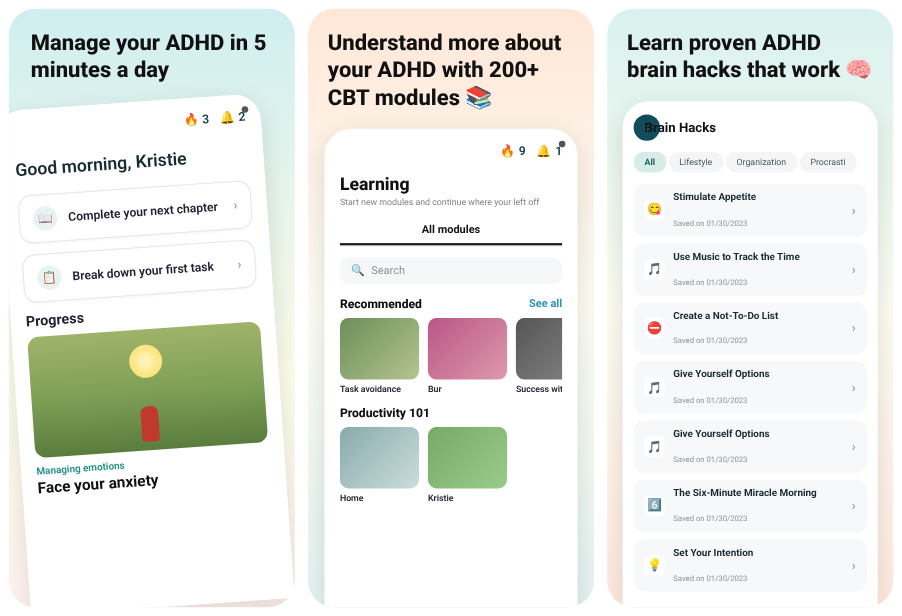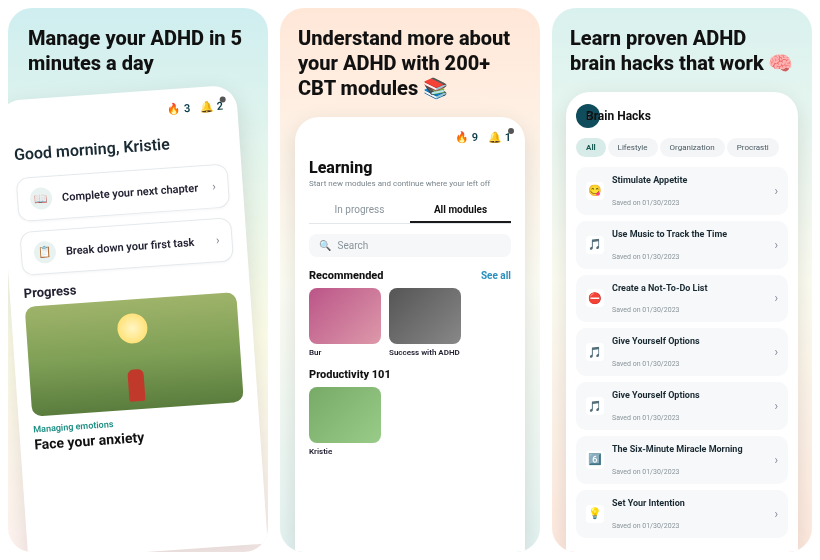--- a/index.html
+++ b/index.html
@@ -98,45 +98,52 @@
 <div class="panel p2">
   <div class="headline">Understand more about your ADHD with 200+ CBT modules 📚</div>
   <div class="phone">
     <div class="topicons">
       <div class="ic flame">🔥<span>9</span></div>
       <div class="ic bell">🔔<span>1</span><span class="dot"></span></div>
     </div>
     <div class="learning-title">Learning</div>
     <div class="learning-sub">Start new modules and continue where your left off</div>
     <div class="tabs">
-      <div class="tab">In progress</div>
       <div class="tab active">All modules</div>
     </div>
     <div class="search">
       <span>🔍</span>
       <span>Search</span>
     </div>
     <div class="rowhead">
       <span class="lbl">Recommended</span>
       <span class="seeall">See all</span>
     </div>
     <div class="cards">
       <div class="modcard">
+          <div class="modimg m1"></div>
+          <div class="modtitle">Task avoidance</div>
+        </div>
+      <div class="modcard">
           <div class="modimg m3"></div>
           <div class="modtitle">Bur</div>
         </div>
       <div class="modcard">
           <div class="modimg m2"></div>
           <div class="modtitle">Success with ADHD</div>
         </div>
     </div>
     <div class="rowhead" style="margin-top:10px">
       <span class="lbl">Productivity 101</span>
     </div>
     <div class="cards">
+      <div class="modcard">
+          <div class="modimg m4"></div>
+          <div class="modtitle">Home</div>
+        </div>
       <div class="modcard">
           <div class="modimg m5"></div>
           <div class="modtitle">Kristie</div>
         </div>
     </div>
   </div>
 </div>
 
 <div class="panel p3">
   <div class="headline">Learn proven ADHD brain hacks that work 🧠</div>

